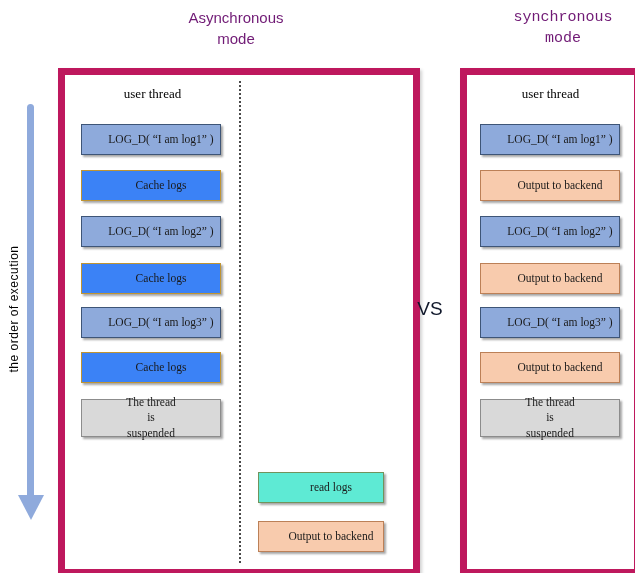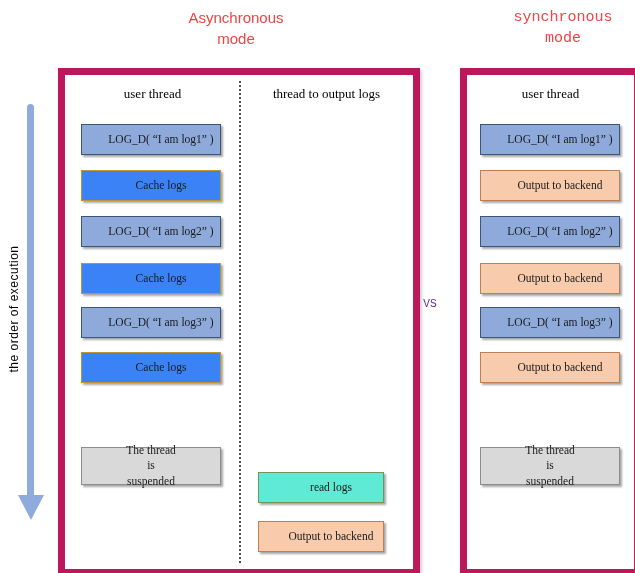--- a/index.html
+++ b/index.html
@@ -9,21 +9,21 @@
     background:#ffffff;
     font-family:"Liberation Sans", sans-serif;
     color:#1a1a1a;
     overflow:hidden;
   }
   .title{
     position:absolute;
     text-align:center;
     font-size:15px;
     line-height:1.4;
-    color:#ef4444;
+    color:#701a75;
   }
   #title-left{left:173px;top:7px;width:126px;}
   #title-right{left:500px;top:7px;width:126px;font-family:Liberation Mono, monospace;}
 
   
   .arrow-line{
     position:absolute;
     left:27px;top:104px;
     width:7px;height:392px;
     background:#8FAADC;
@@ -88,55 +88,54 @@
     font-size:11.5px;
     line-height:1.35;
     box-shadow:1.5px 1.5px 2px rgba(0,0,0,0.35);
     box-sizing:border-box;
     padding-left:20px;
   }
   .box.blue  {background:#8EAADB;border:1px solid #3E5577;}
   .box.yellow{background:#3b82f6;border:1px solid #BF9433;}
   .box.orange{background:#F8CBAD;border:1px solid #BC8057;}
   .box.green {background:#5eead4;border:1px solid #71935C;}
-  .box.gray  {background:#D9D9D9;border:1px solid #8C8C8C;height:38px;padding:0 40px;margin-top:48px;}
+  .box.gray  {background:#D9D9D9;border:1px solid #8C8C8C;height:38px;padding:0 40px;}
 
   .ucol{left:16px;width:140px;}
   .t0{top:49px;} .t1{top:95px;} .t2{top:141px;} .t3{top:188px;}
   .t4{top:232px;} .t5{top:277px;} .t6{top:324px;}
 
   .ocol{left:193px;width:126px;}
   .b0{top:397px;} .b1{top:446px;}
 
   .rcol{left:13px;width:140px;}
 
   #vs{
     position:absolute;
     left:415px;top:298px;
     width:30px;
     text-align:center;
-    font-size:10px;
-    color:#4c1d95;
+    font-size:19px;
+    color:#0f172a;
   }
 </style>
 </head>
 <body>
 
 <div class="title" id="title-left">Asynchronous mode</div>
 <div class="title" id="title-right">synchronous mode</div>
 
 <div>
   <div class="arrow-line"></div>
   <div class="arrow-head"></div>
   <div class="axis-label">the order of execution</div>
 </div>
 
 <div class="panel" id="panel-left">
   <div class="col-header" id="hdr-user-left">user thread</div>
-  <div class="col-header" id="hdr-output">thread to output logs</div>
   <div class="divider"></div>
 
   <div class="box blue ucol t0">LOG_D( “I am log1” )</div>
   <div class="box yellow ucol t1">Cache logs</div>
   <div class="box blue ucol t2">LOG_D( “I am log2” )</div>
   <div class="box yellow ucol t3">Cache logs</div>
   <div class="box blue ucol t4">LOG_D( “I am log3” )</div>
   <div class="box yellow ucol t5">Cache logs</div>
   <div class="box gray ucol t6">The thread is suspended</div>
 

